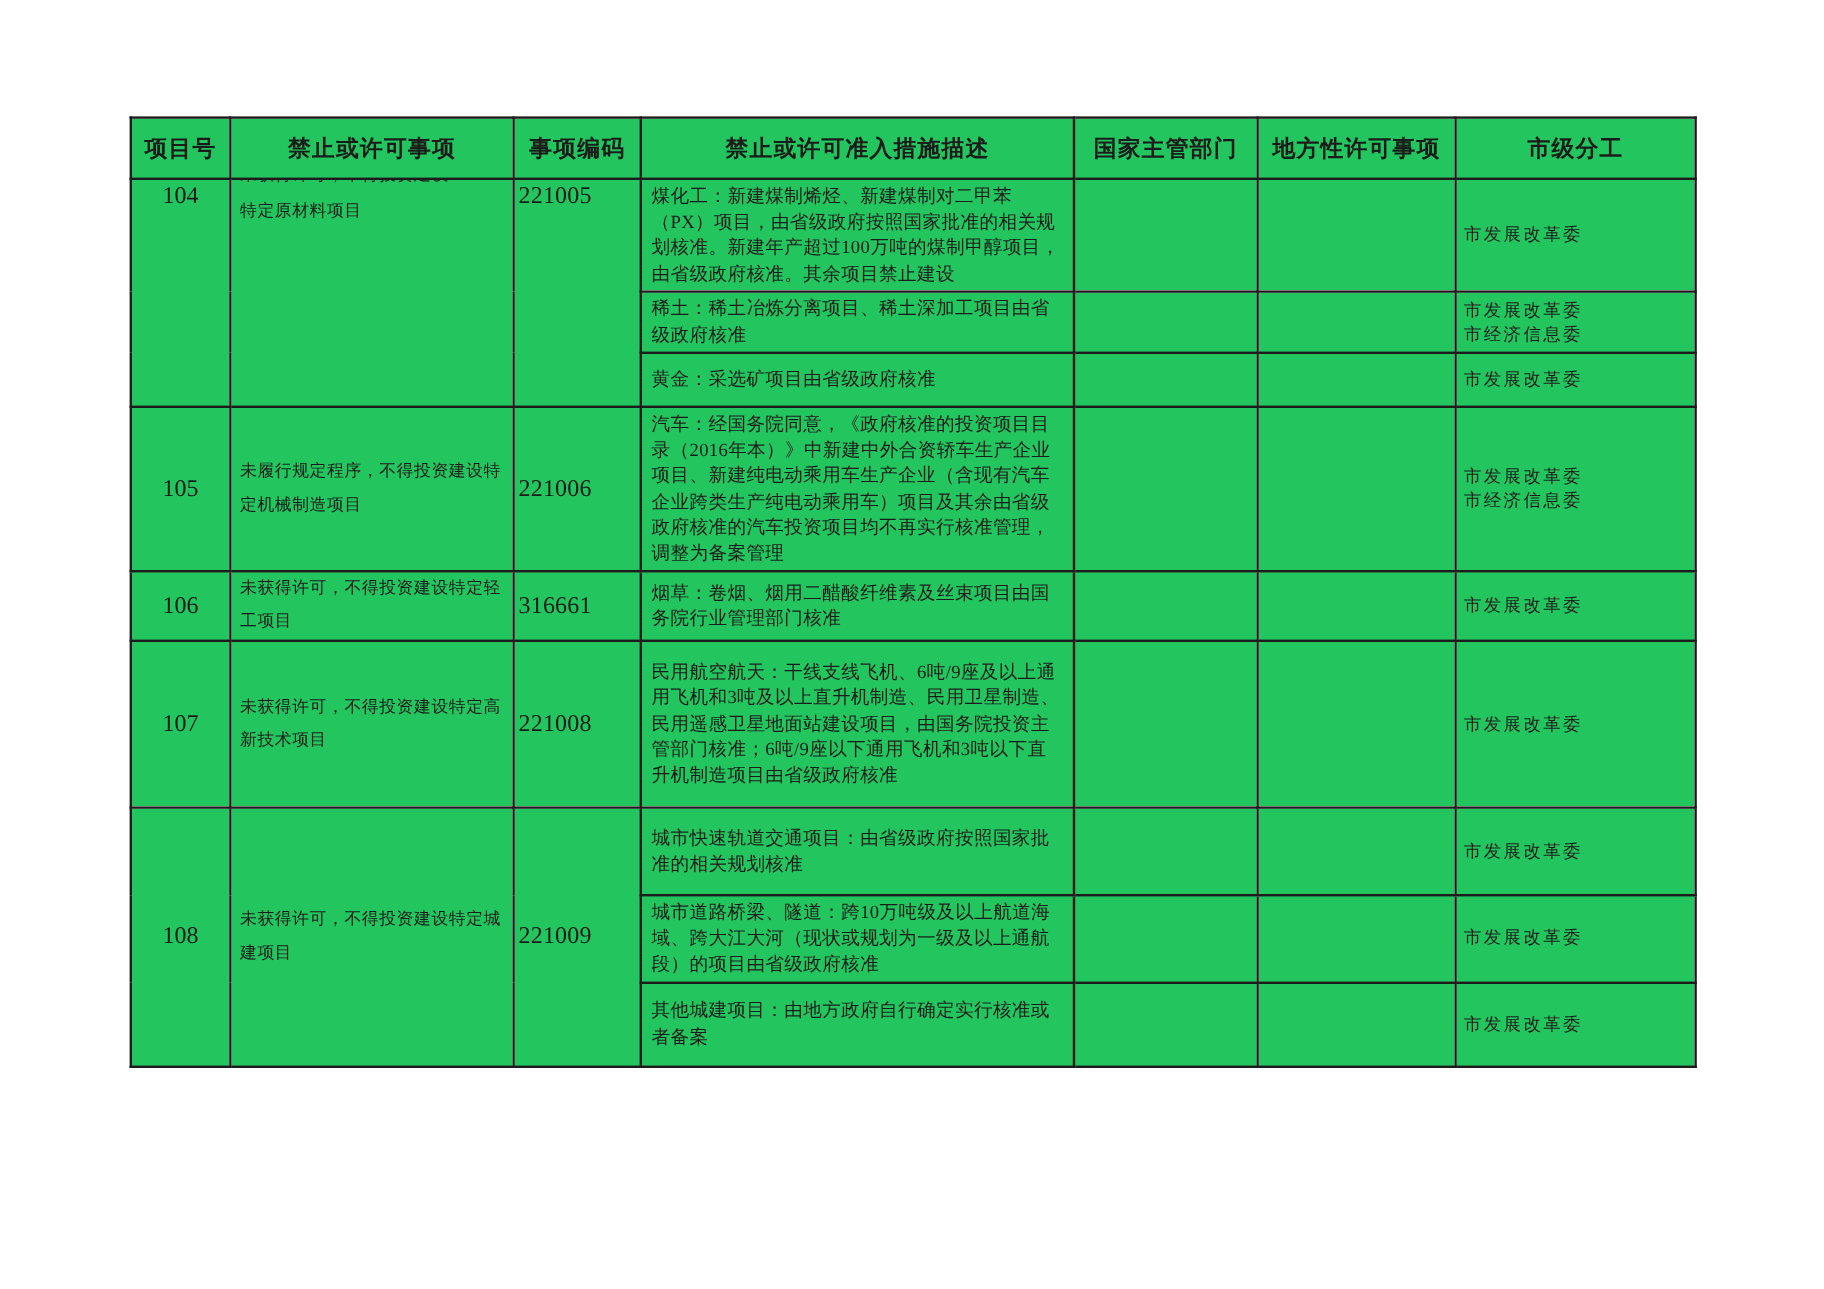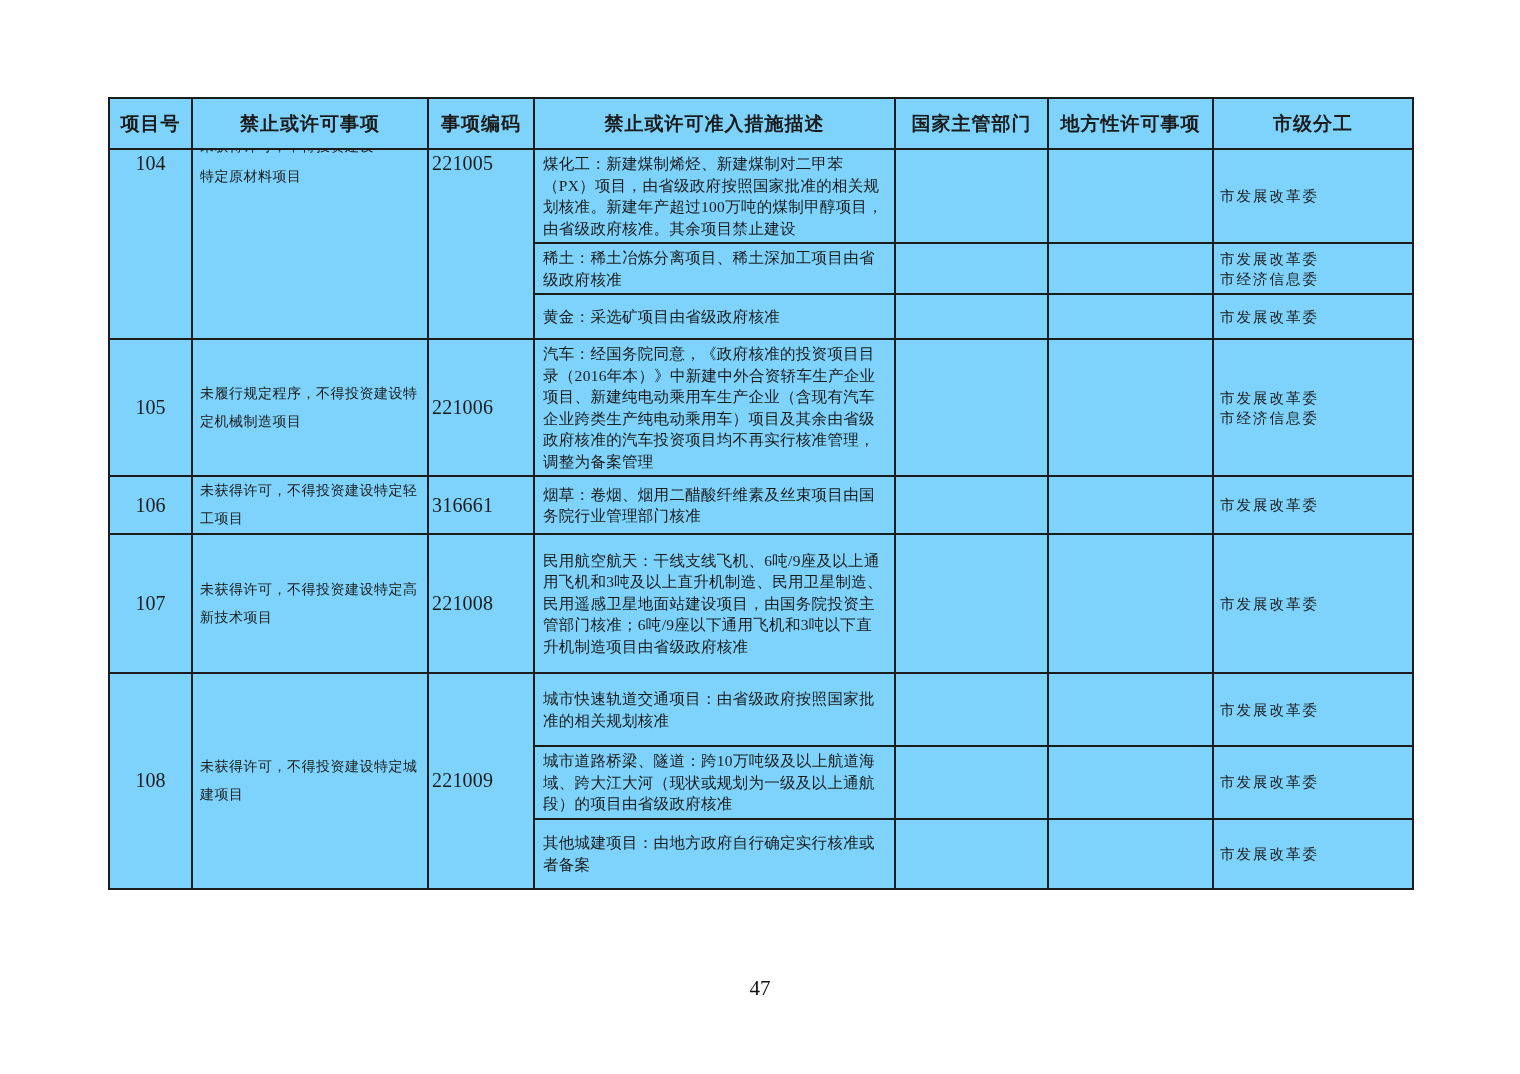--- a/index.html
+++ b/index.html
@@ -14,21 +14,21 @@
   .page { position:absolute; left:0; top:0; width:1520px; height:1074px; background:#fff; }
 
   table.tbl {
     position:absolute; left:108px; top:97px; width:1304px;
     border-collapse:collapse; table-layout:fixed;
     background:#fff;
   }
   .tbl th, .tbl td {
     border:2px solid #1c1c1c;
     padding:0;
-    background:#7dd3fc;
+    background:#22c55e;
     overflow:hidden;
   }
   .tbl th {
     font-size:19px; font-weight:bold; letter-spacing:1px;
     text-align:center; vertical-align:middle;
     height:49px;
   }
   td.no {
     font-size:20px; text-align:center; vertical-align:middle;
     font-weight:normal;
@@ -170,15 +170,14 @@
       <tr style="height:70px">
         <td class="desc">其他城建项目：由地方政府自行确定实行核准或者备案</td>
         <td class="blank"></td>
         <td class="blank"></td>
         <td class="muni">市发展改革委</td>
       </tr>
 
     </tbody>
   </table>
 
-  <div class="pageno">47</div>
 
 </div>
 
 </body></html>

